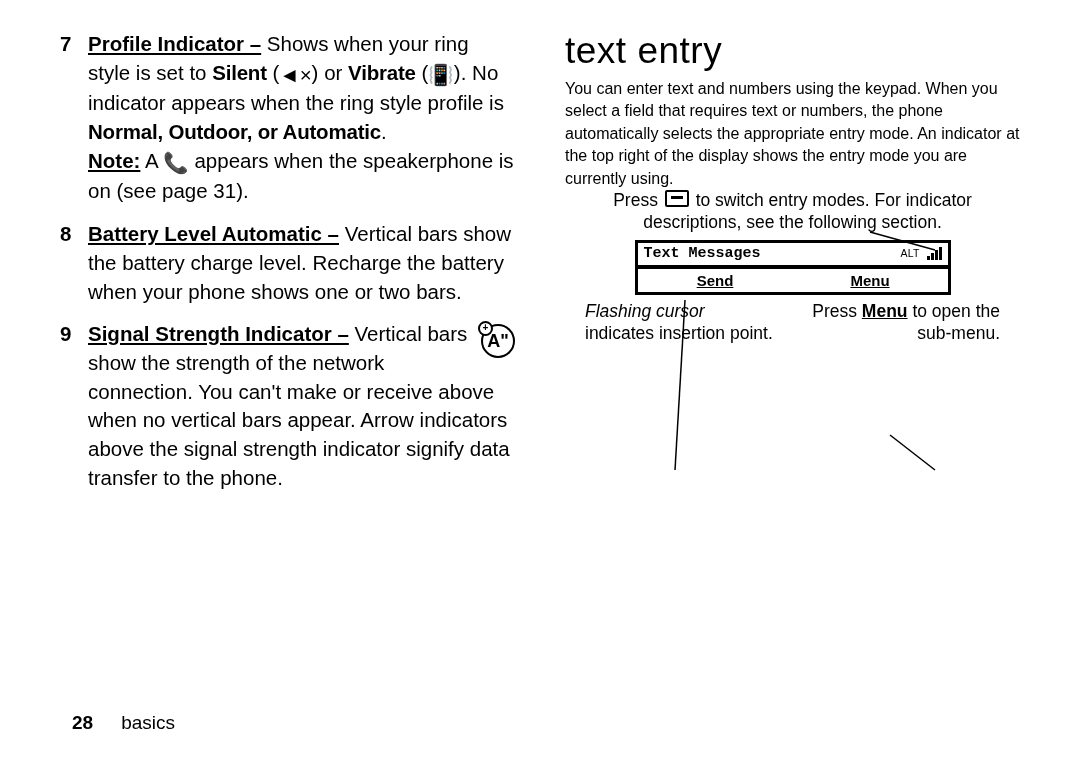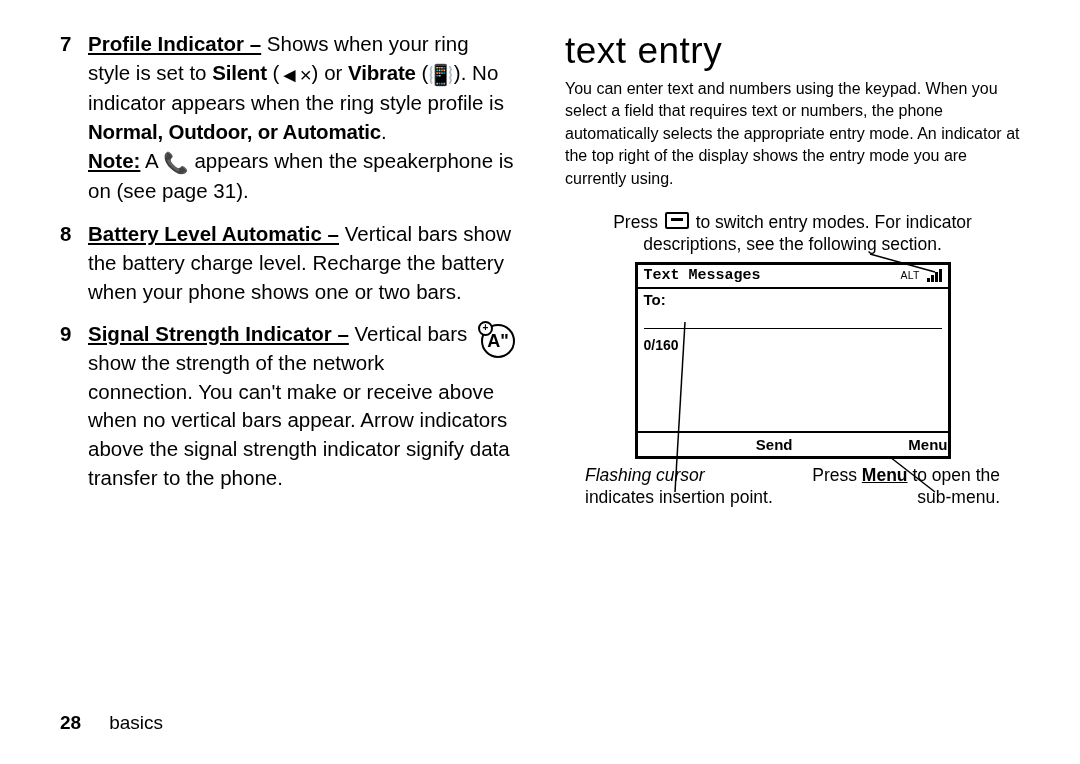--- a/index.html
+++ b/index.html
@@ -65,37 +65,37 @@
     border: 2px solid #000;
     border-radius: 50%;
     background: #fff;
     font-size: 10px;
     line-height: 10px;
   }
 
   .footer {
     position: absolute;
     bottom: 0;
-    left: 0;
+    left: 12px;
     font-size: 19px;
   }
   .footer .pg { font-weight: bold; margin-right: 28px; }
 
   .section-title {
     font-size: 37px;
     font-weight: normal;
     margin: 0 0 6px 0;
     letter-spacing: 0.5px;
   }
   .para {
     font-size: 16px;
     line-height: 1.4;
   }
 
-  .figwrap { margin-top: 22px; }
+  .figwrap { }
   .caption-top {
     font-size: 17.5px;
     text-align: center;
     line-height: 1.25;
     margin: 0 20px 0px 20px;
   }
 
   .phone-screen {
     width: 310px;
     border: 3.5px solid #000;
@@ -116,21 +116,21 @@
   .ps-body { padding: 2px 6px; min-height: 138px; font-size: 15px; }
   .ps-to { font-weight: bold; }
   .ps-field { border-bottom: 1.5px solid #000; height: 16px; margin: 4px 0 8px 0;}
   .ps-counter { font-weight: bold; font-size: 14px; margin-top: 2px; }
   .ps-footer {
     border-top: 2px solid #000;
     display: flex;
     font-size: 15px;
     font-weight: bold;
   }
-  .ps-footer div { flex: 1; text-align: right; padding: 3px 0; }
+  .ps-footer div { flex: 1; text-align: center; padding: 3px 12px; text-decoration: underline; }
 
   .figcols {
     display: flex;
     margin: 6px 20px 0 20px;
     font-size: 17.5px;
     line-height: 1.25;
     align-items: center;
   }
   .figcols .l { flex: 1; padding-right: 18px; }
   .figcols .r { flex: 1; text-align: right; padding-left: 18px; }
@@ -203,25 +203,20 @@
         <div class="ps-header">
           <span class="ps-title">Text Messages</span>
           <span class="ps-alt">ALT</span>
           <span class="sig">
             <span style="height:4px"></span>
               <span style="height:7px"></span>
               <span style="height:10px"></span>
               <span style="height:13px"></span>
           </span>
         </div>
-        <div class="ps-body">
-          <div class="ps-to">To:</div>
-          <div class="ps-field"></div>
-          <div class="ps-counter">0/160</div>
-        </div>
         <div class="ps-footer">
           <div>Send</div>
           <div>Menu</div>
         </div>
       </div>
 
       <svg width="480" height="300" style="position:absolute; left:0; top:0; pointer-events:none;">
         <line x1="305" y1="42" x2="370" y2="60" stroke="#000" stroke-width="1.5"></line>
         <line x1="120" y1="110" x2="110" y2="280" stroke="#000" stroke-width="1.5"></line>
         <line x1="325" y1="245" x2="370" y2="280" stroke="#000" stroke-width="1.5"></line>

